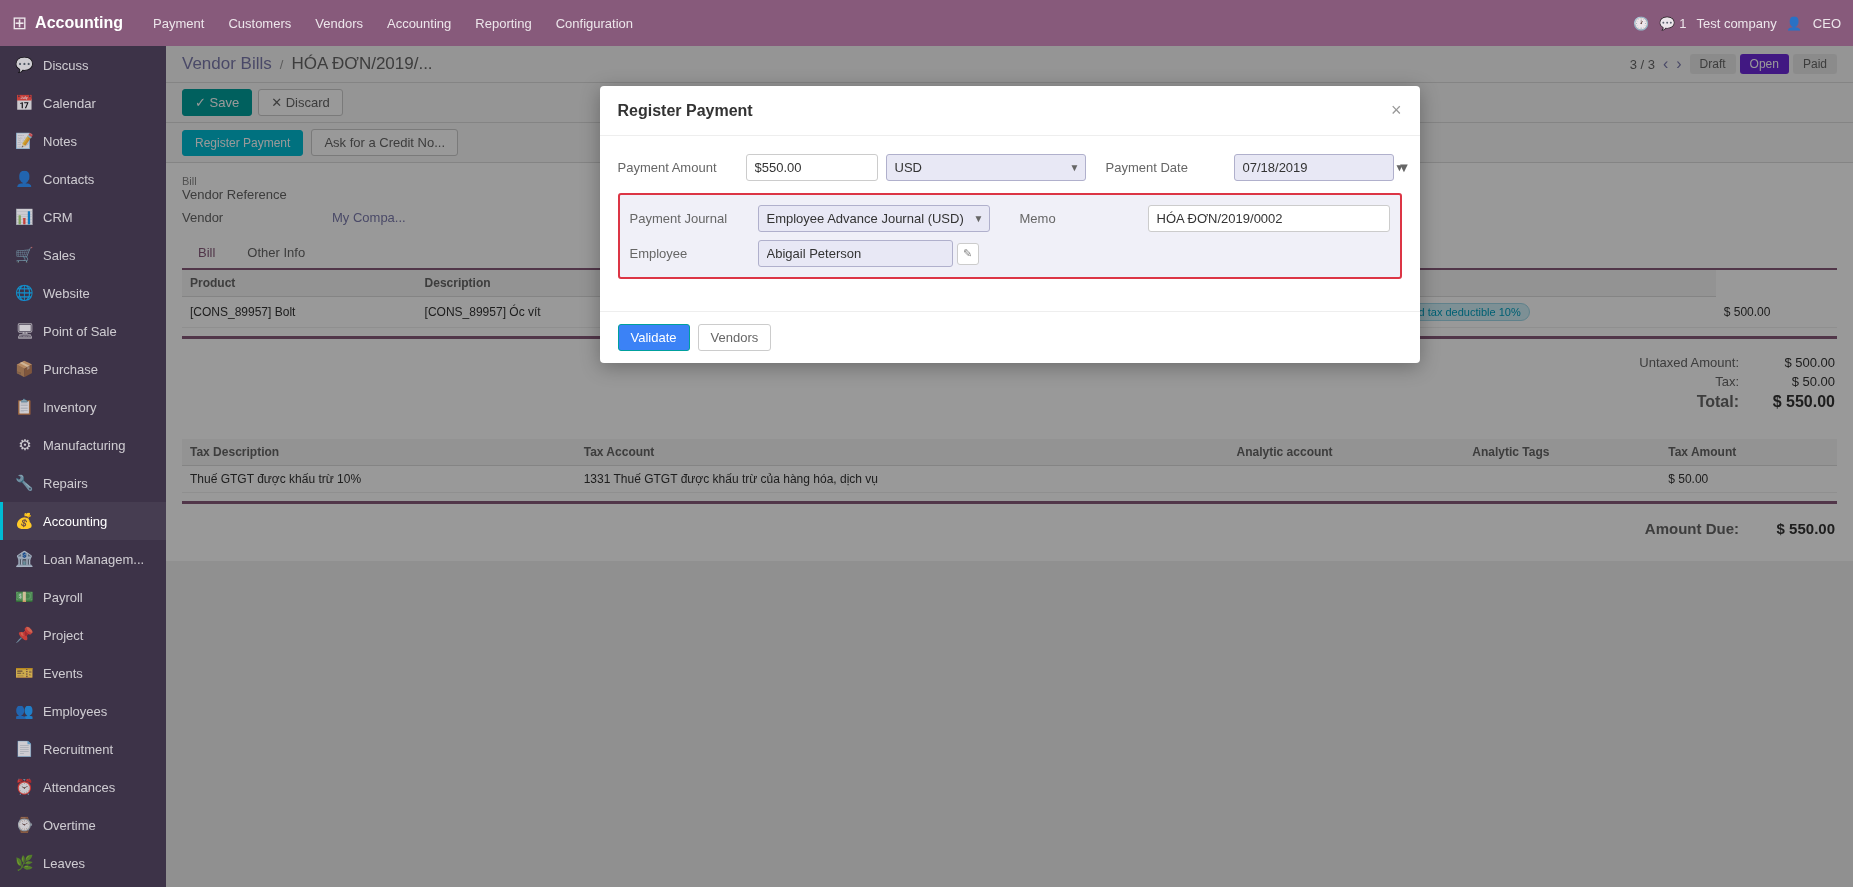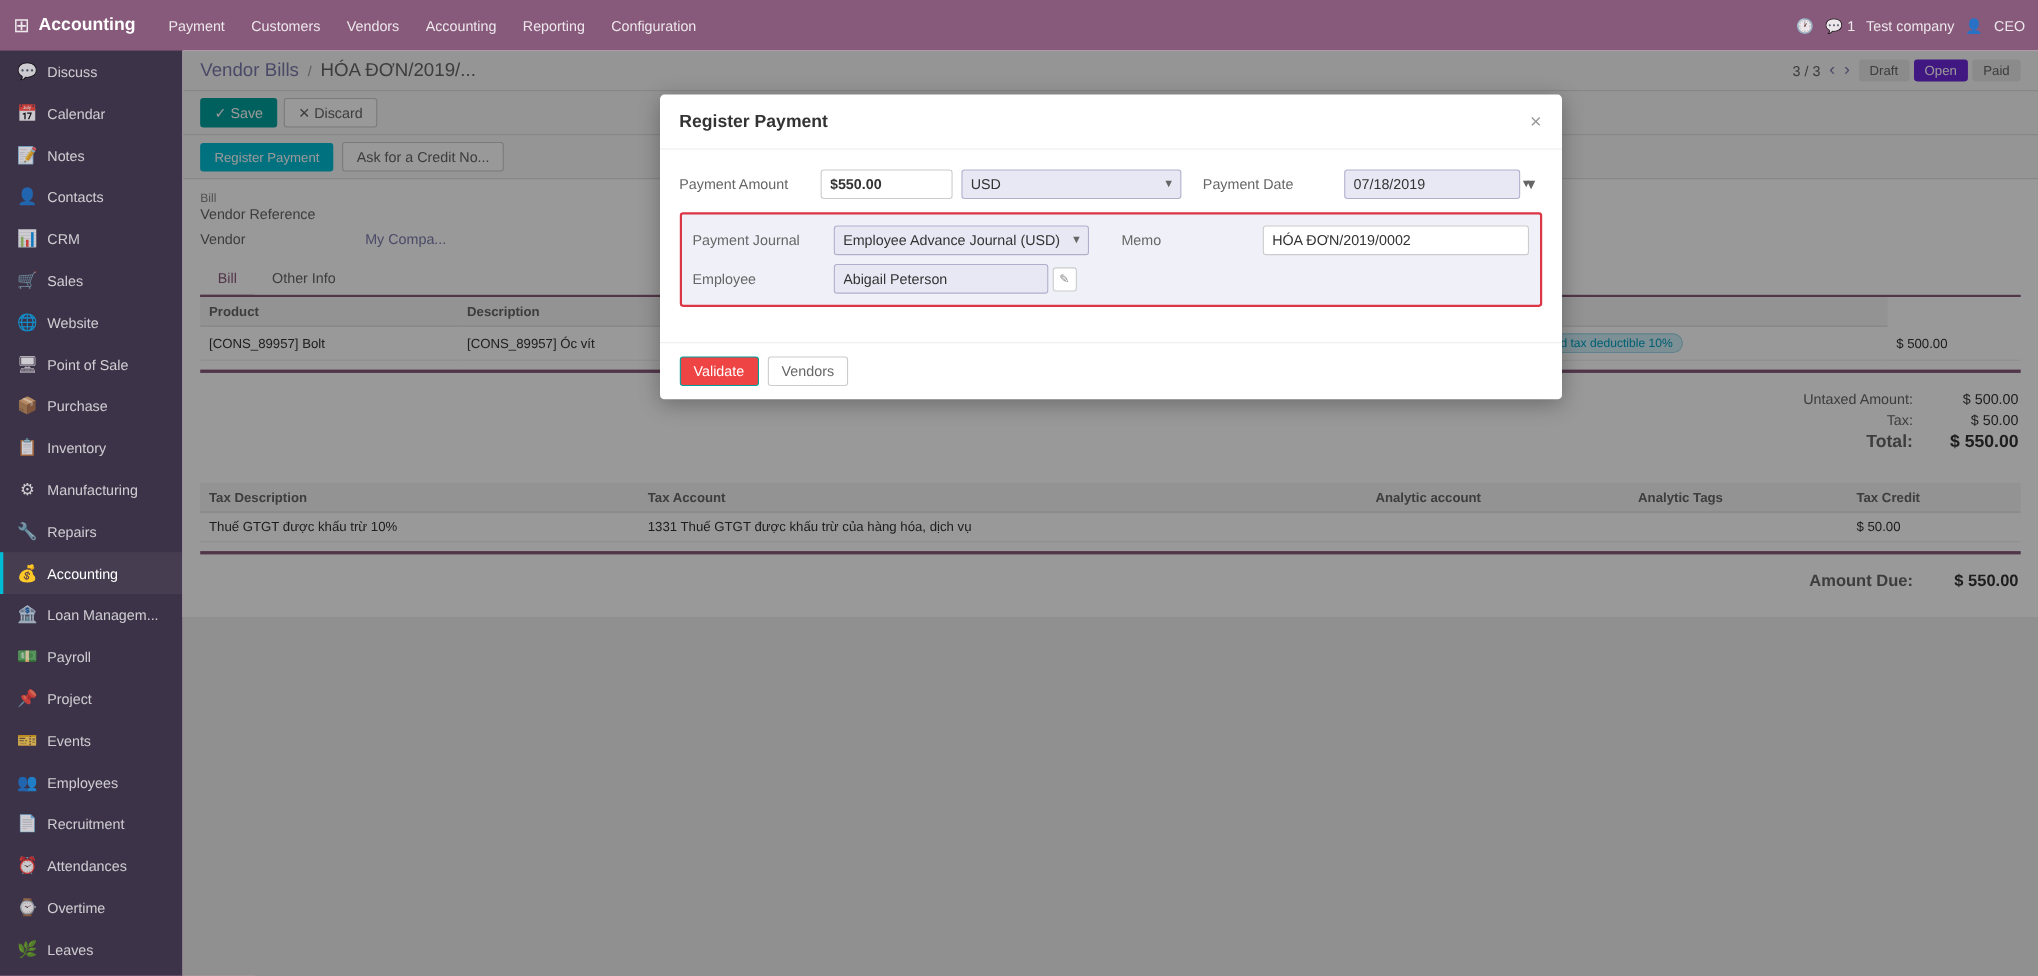--- a/index.html
+++ b/index.html
@@ -497,21 +497,21 @@
       </div>
 
       <div class="tax-table-section">
         <table>
           <thead>
             <tr>
               <th>Tax Description</th>
               <th>Tax Account</th>
               <th>Analytic account</th>
               <th>Analytic Tags</th>
-              <th>Tax Credit</th>
+              <th>Tax Amount</th>
             </tr>
           </thead>
           <tbody>
             <tr>
               <td>Thuế GTGT được khấu trừ 10%</td>
               <td>1331 Thuế GTGT được khấu trừ của hàng hóa, dịch vụ</td>
               <td></td>
               <td></td>
               <td>$ 50.00</td>
             </tr>
@@ -535,21 +535,21 @@
       <div class="modal">
         <div class="modal-header">
           <h3>Register Payment</h3>
           <span class="modal-close">×</span>
         </div>
         <div class="modal-body">
 
           <div class="form-row">
             <div class="form-group">
               <label class="form-label">Payment Amount</label>
-              <input type="text" class="form-input" style="width: 120px; font-weight: bold;" value="$550.00">
+              <input type="text" class="form-input" style="width: 132px;" value="$550.00">
               <div class="select-wrapper">
                 <select class="form-select">
                   <option>USD</option>
                   <option>EUR</option>
                 </select>
               </div>
             </div>
             <div class="form-group">
               <label class="form-label">Payment Date</label>
               <div class="select-wrapper">
@@ -583,20 +583,20 @@
                 <div class="employee-input-wrap">
                   <input type="text" class="form-input employee-input" value="Abigail Peterson" style="">
                   <button class="employee-edit-btn">✎</button>
                 </div>
               </div>
             </div>
           </div>
 
         </div>
         <div class="modal-footer">
-          <button class="btn btn-primary" style="background:#ef4444;border-color:#00a09d;">Validate</button>
+          <button class="btn btn-primary" style="background:#3b82f6;border-color:#00a09d;">Validate</button>
           <button class="btn btn-secondary">Vendors</button>
         </div>
       </div>
     </div>
 
   </div>
 </div>
 
 </body></html>

